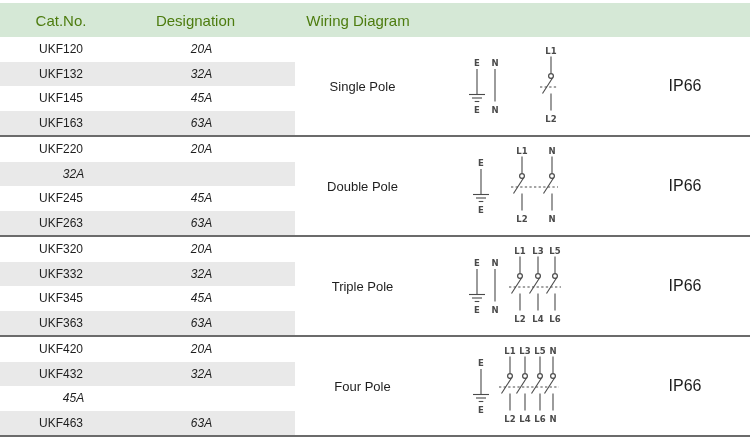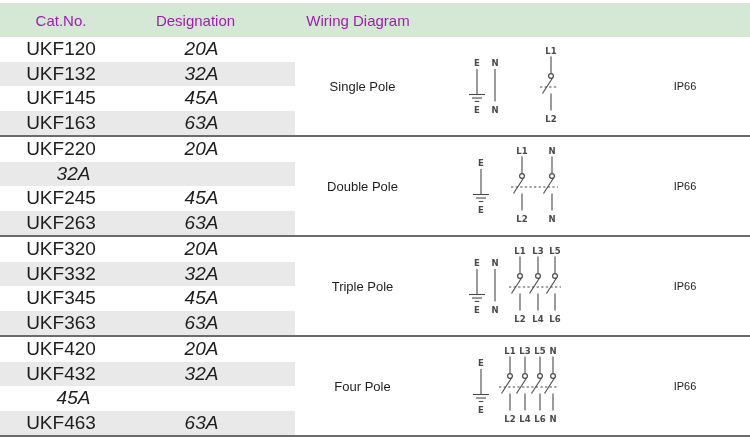--- a/index.html
+++ b/index.html
@@ -11,36 +11,36 @@
   }
   *{margin:0;padding:0;box-sizing:border-box;}
   html,body{background:#fff;}
   body{
     width:750px;height:446px;overflow:hidden;
     font-family:"Liberation Sans","DejaVu Sans",sans-serif;
     color:var(--text);
   }
   .tbl{width:750px;padding-top:3px;}
   .hdr{display:flex;height:34px;background:var(--header-bg);}
-  .hc{display:flex;align-items:center;justify-content:center;font-size:15px;color:#a21caf;}
+  .hc{display:flex;align-items:center;justify-content:center;font-size:15px;color:#4d7c0f;}
   .c-cat{width:128px;padding-right:6px;}
   .c-rate{width:167px;padding-right:20px;}
   .c-desig{width:135px;}
   .c-wire{width:190px;}
   .c-ip{width:130px;}
   .grp{display:flex;height:100px;border-bottom:2px solid var(--divider);}
   .left{width:295px;display:flex;flex-direction:column;}
   .row{display:flex;height:25px;}
   .row:nth-child(even){background:var(--stripe);}
-  .cell{display:flex;align-items:center;justify-content:center;font-size:19px;}
+  .cell{display:flex;align-items:center;justify-content:center;font-size:12px;}
   .cat{width:128px;padding-right:6px;}
   .rate{width:167px;padding-right:20px;font-style:italic;}
   .desig{width:135px;display:flex;align-items:center;justify-content:center;font-size:13px;}
   .wiring{width:190px;display:flex;align-items:center;justify-content:center;}
-  .ip{width:130px;display:flex;align-items:center;justify-content:center;font-size:11px;}
+  .ip{width:130px;display:flex;align-items:center;justify-content:center;font-size:16px;}
   svg text{font-family:"DejaVu Sans","Liberation Sans",sans-serif;font-size:8.5px;font-weight:bold;fill:var(--diagram);}
 </style>
 </head>
 <body>
 
 <div class="tbl">
 
   <div class="hdr">
     <div class="hc c-cat">Cat.No.</div>
     <div class="hc c-desig">Designation</div>

